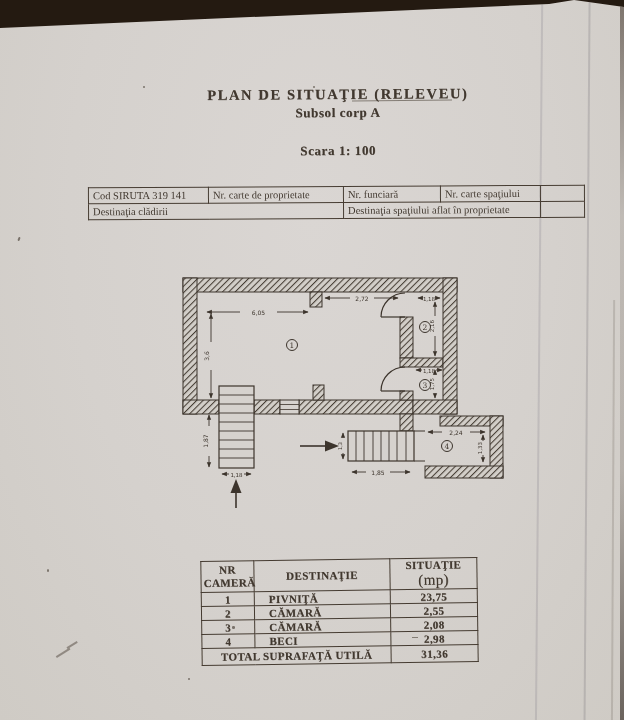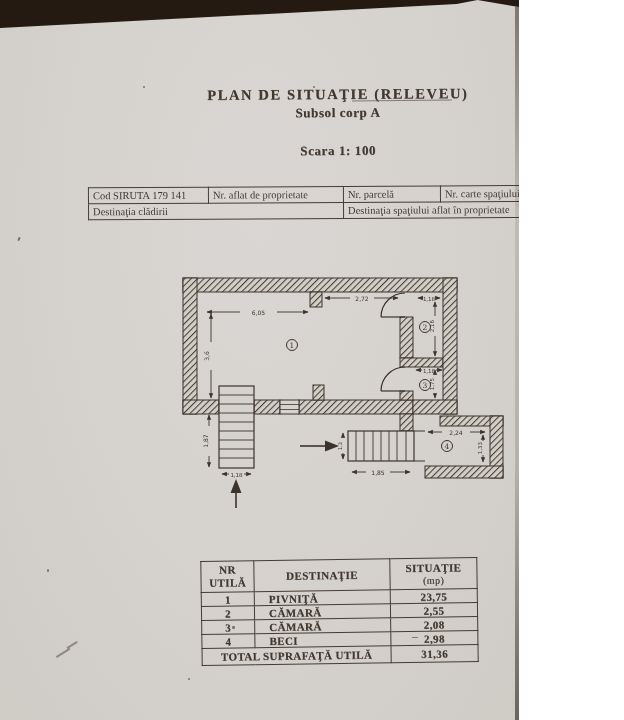--- a/index.html
+++ b/index.html
@@ -1,16 +1,16 @@
 <!DOCTYPE html>
 <html><head>
 <meta charset="utf-8">
 <style>
   html,body{margin:0;padding:0;}
-  .screen{position:relative;width:519px;height:720px;background:#241a11;overflow:hidden;
+  .screen{position:relative;width:624px;height:720px;background:#241a11;overflow:hidden;
           font-family:"Liberation Serif","DejaVu Serif",serif;color:#41382f;}
   .paper{position:absolute;inset:0;
          background:radial-gradient(ellipse at 50% 30%, #dad6d3 0%, #d5d1cd 55%, #cfcbc5 100%);
          clip-path:polygon(0 28px, 88% 4px, 92% 0, 100% 7px, 100% 100%, 0 100%);}
   .fold{position:absolute;top:-20px;height:780px;width:2px;}
   .edge-shadow{position:absolute;top:0;right:0;width:4px;height:720px;
          background:linear-gradient(to bottom, rgba(55,42,32,.55), rgba(55,42,32,.12) 30%, rgba(55,42,32,.18) 65%, rgba(40,30,24,.6));}
   .titleblock{position:absolute;left:173px;top:86px;width:330px;text-align:center;transform:rotate(-0.4deg);}
   .t1{font-size:14.5px;font-weight:700;letter-spacing:1.6px;white-space:nowrap;
       text-shadow:.3px .3px .5px rgba(64,54,44,.55);}
@@ -25,21 +25,21 @@
   .area-table{position:absolute;left:201px;top:559px;width:276px;transform:rotate(-0.8deg);
       font-size:11px;font-weight:700;letter-spacing:.4px;
       text-shadow:.3px .3px .4px rgba(64,54,44,.5);}
   .area-table td{border:1.7px solid #453b31;padding:0 2px;}
   .area-table .hdr td{height:30px;text-align:center;line-height:1.15;}
   .area-table .r td{height:13px;}
   .area-table .nr{text-align:center;}
   .area-table .dest{padding-left:14px;}
   .area-table .mp{text-align:center;}
   .area-table .tot td{height:16px;text-align:center;}
-  .hdr-sub{font-size:10px;font-weight:400;}
+  .hdr-sub{font-size:15px;font-weight:400;}
   .plan-svg{position:absolute;left:178px;top:272px;}
   .speck{position:absolute;background:rgba(62,52,42,.6);border-radius:50%;}
   .pencil{position:absolute;width:16px;height:1.5px;background:rgba(80,70,60,.5);}
   .artifact{position:absolute;background:rgba(64,54,44,.55);}
 </style>
 </head>
 <body>
 
 <div class="screen">
   <div class="paper">
@@ -59,23 +59,23 @@
   <table class="prop-table">
     <colgroup>
         <col style="width:120px">
         <col style="width:135px">
         <col style="width:97px">
         <col style="width:100px">
         <col style="width:44px">
       </colgroup>
     <tbody>
         <tr>
-      <td>Cod SIRUTA   179 141</td>
-      <td>Nr. aflat de proprietate</td>
-      <td>Nr. parcelă</td>
+      <td>Cod SIRUTA   319 141</td>
+      <td>Nr. carte de proprietate</td>
+      <td>Nr. funciară</td>
       <td>Nr. carte spaţiului</td>
       <td></td>
     </tr>
     <tr>
       <td colspan="2">Destinaţia clădirii</td>
       <td colspan="2">Destinaţia spaţiului aflat în proprietate</td>
       <td></td>
     </tr>
   </tbody>
     </table>
@@ -230,21 +230,21 @@
   <table class="area-table">
     <colgroup>
         <col style="width:53px">
         <col style="width:136px">
         <col style="width:87px">
       </colgroup>
     <tbody>
         <tr class="hdr">
       <td>
         <div>NR</div>
-        <div>UTILĂ</div>
+        <div>CAMERĂ</div>
       </td>
       <td>DESTINAŢIE</td>
       <td>
         <div>SITUAŢIE</div>
         <div class="hdr-sub">(mp)</div>
       </td>
     </tr>
     <tr class="r">
       <td class="nr">1</td>
       <td class="dest">PIVNIŢĂ</td>

